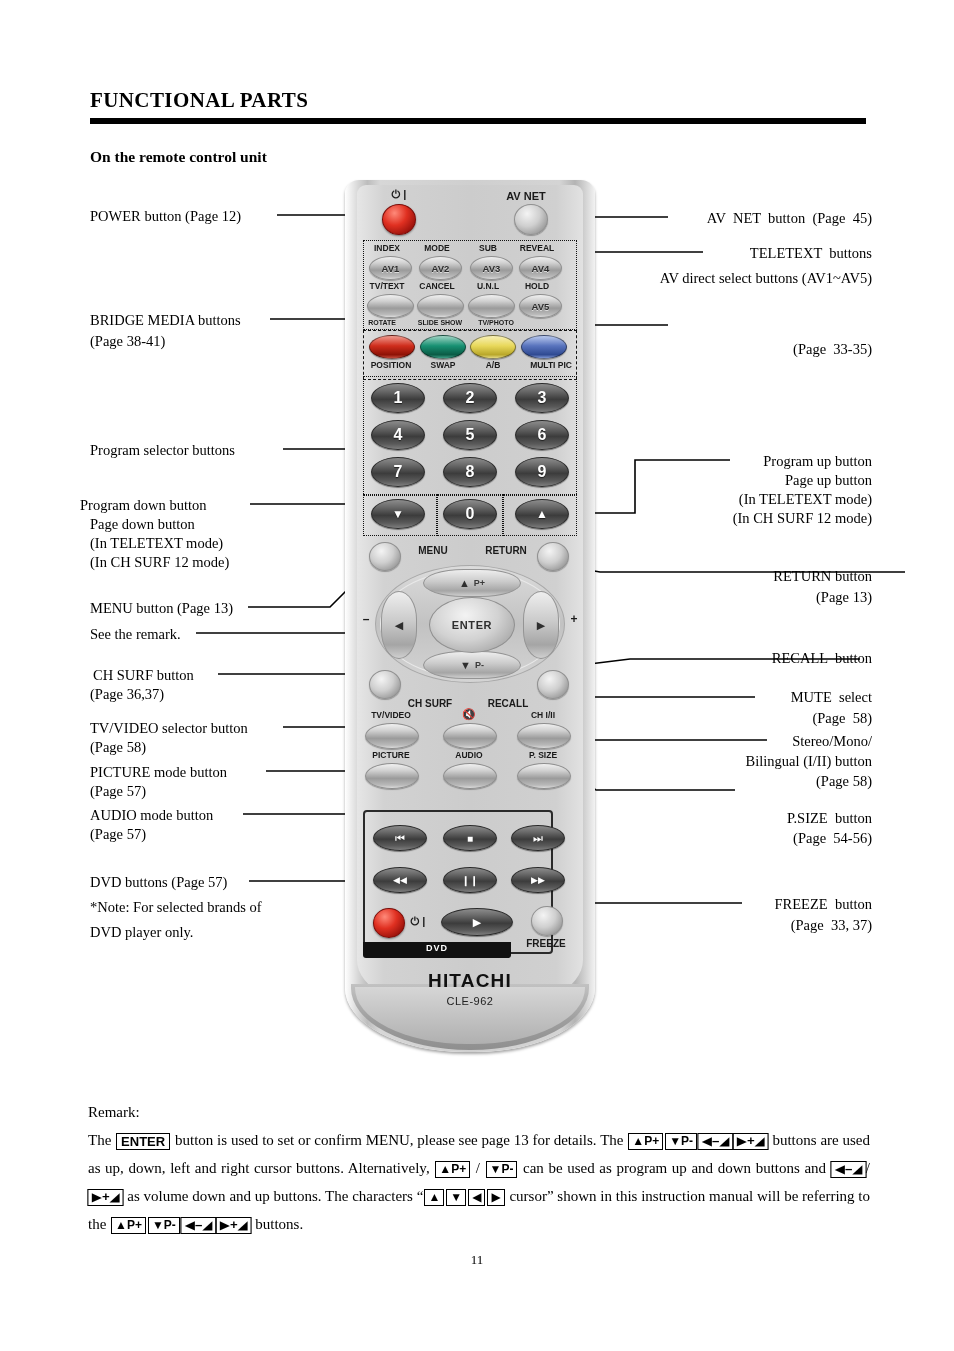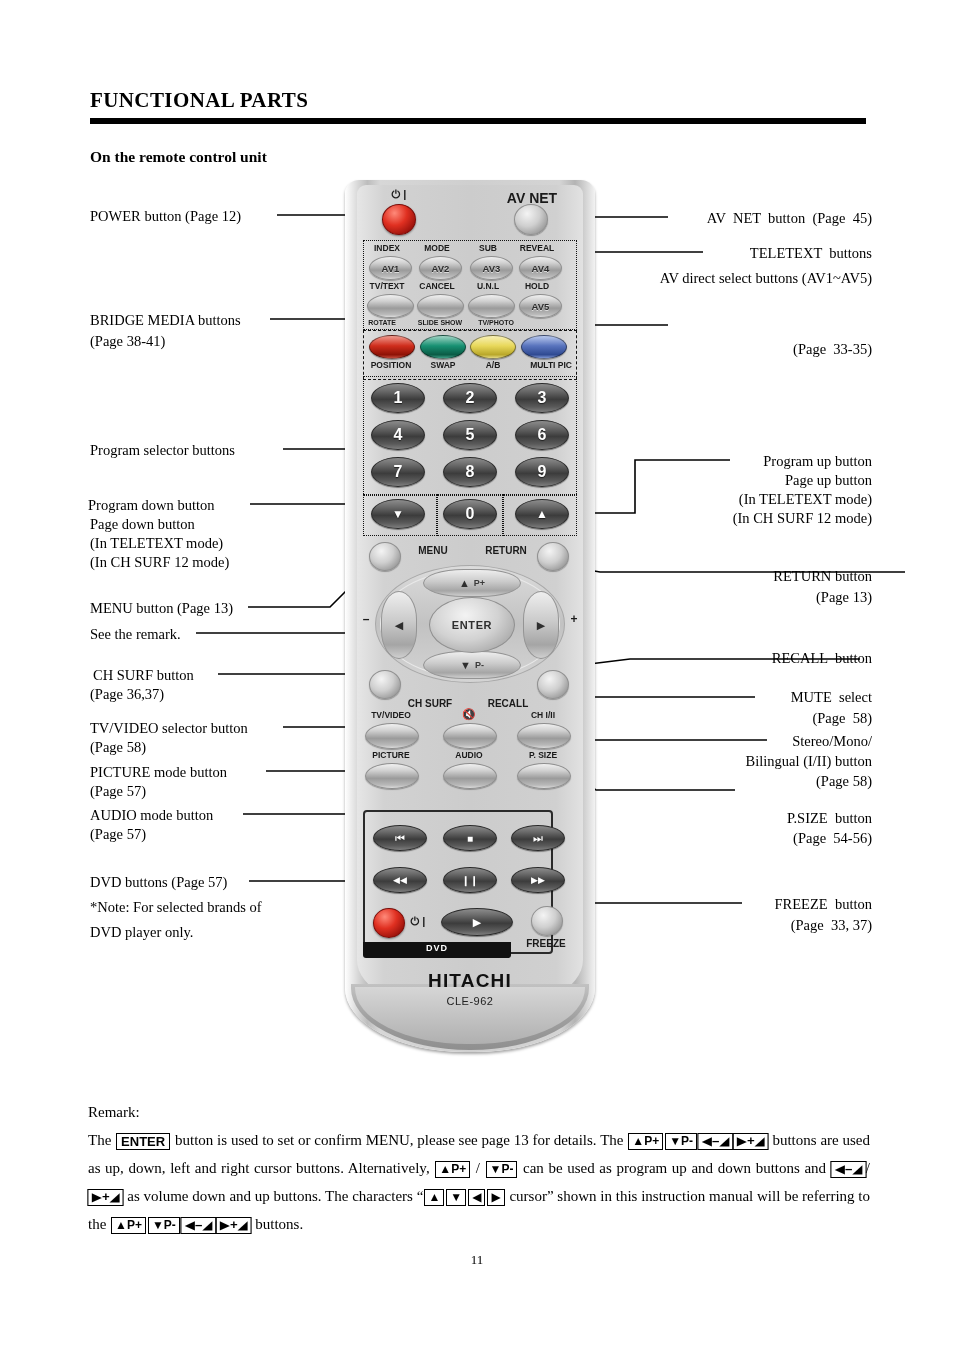--- a/index.html
+++ b/index.html
@@ -150,21 +150,21 @@
     </g>
   </svg>
 
   <div class="lbl" style="left:90px;top:207px;">POWER button (Page 12)</div>
 
   <div class="lbl" style="left:90px;top:311px;">BRIDGE MEDIA buttons</div>
   <div class="lbl" style="left:90px;top:332px;">(Page 38-41)</div>
 
   <div class="lbl" style="left:90px;top:441px;">Program selector buttons</div>
 
-  <div class="lbl" style="left:88px;top:496px;">Program down button</div>
+  <div class="lbl" style="left:80px;top:496px;">Program down button</div>
   <div class="lbl" style="left:90px;top:515px;">Page down button</div>
   <div class="lbl" style="left:90px;top:534px;">(In TELETEXT mode)</div>
   <div class="lbl" style="left:90px;top:553px;">(In CH SURF 12 mode)</div>
 
   <div class="lbl" style="left:90px;top:599px;">MENU button (Page 13)</div>
   <div class="lbl" style="left:90px;top:625px;">See the remark.</div>
 
   <div class="lbl" style="left:93px;top:666px;">CH SURF button</div>
   <div class="lbl" style="left:90px;top:685px;">(Page 36,37)</div>
 
@@ -211,21 +211,21 @@
   <div class="lbl r" style="right:82px;top:895px;width:400px;">FREEZE  button</div>
   <div class="lbl r" style="right:82px;top:916px;width:400px;">(Page  33, 37)</div>
 
   <div class="remote">
     <div class="body-outer"></div>
     <div class="body-face"></div>
     <div class="body-bottomcap"></div>
 
     <div class="cap" style="left:34px;top:8px;width:40px;font-size:11px;">⏻ |</div>
     <div class="btn rnd-red" style="left:37px;top:24px;width:32px;height:29px;"></div>
-    <div class="cap" style="left:160px;top:10px;width:54px;font-size:14px;">AV NET</div>
+    <div class="cap" style="left:154px;top:10px;width:54px;font-size:11px;">AV NET</div>
     <div class="btn rnd" style="left:169px;top:24px;width:32px;height:29px;"></div>
 
     <div class="grp dot" style="left:18px;top:60px;width:212px;height:88px;"></div>
 
     <div class="cap" style="left:14px;top:63px;width:56px;">INDEX</div>
     <div class="cap" style="left:64px;top:63px;width:56px;">MODE</div>
     <div class="cap" style="left:115px;top:63px;width:56px;">SUB</div>
     <div class="cap" style="left:164px;top:63px;width:56px;">REVEAL</div>
 
     <div class="btn pill avtxt" style="left:24px;top:76px;width:41px;height:22px;">AV1</div>

